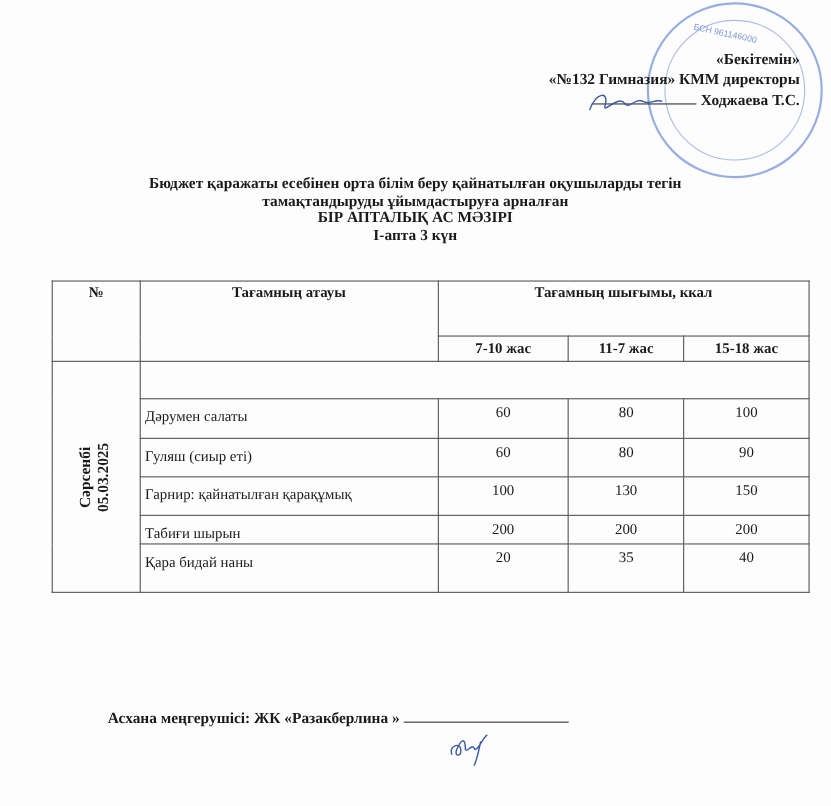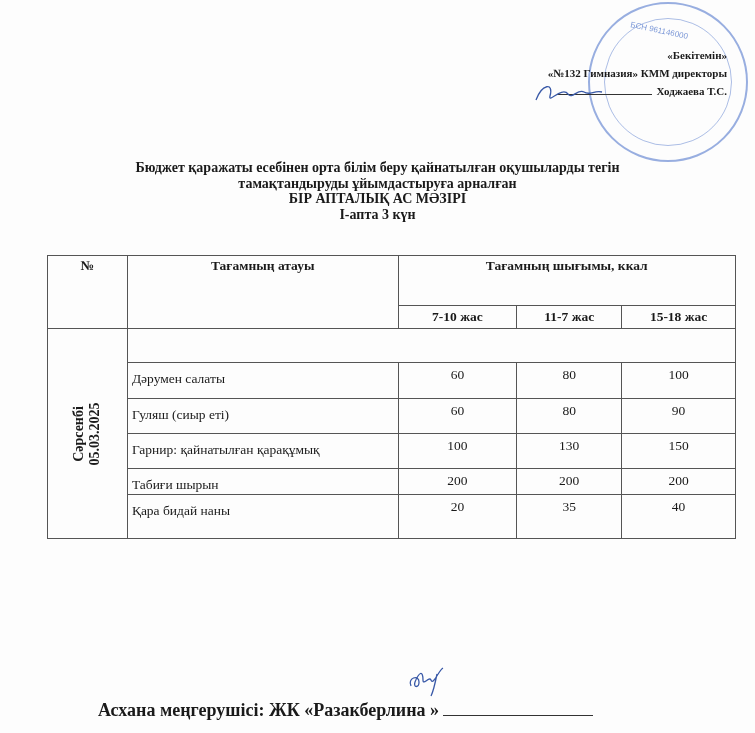--- a/index.html
+++ b/index.html
@@ -1,37 +1,37 @@
 <!DOCTYPE html>
 <html><head>
 <meta charset="utf-8">
 <style>
   html, body { margin:0; padding:0; }
   body { width:755px; height:733px; background:#fdfdfd; position:relative; overflow:hidden;
          font-family:"Liberation Serif", serif; color:#1a1a1a; }
   .abs { position:absolute; }
-  .approval { right:28px; top:46px; text-align:right; font-weight:bold; font-size:11px; line-height:18px; }
+  .approval { right:28px; top:46px; text-align:right; font-weight:bold; font-size:14px; line-height:18px; }
   .approval .line { white-space:nowrap; }
   .sigline { display:inline-block; width:95px; border-bottom:1px solid #333; margin-right:4px; height:12px; vertical-align:baseline; }
   .stamp { left:588px; top:2px; width:160px; height:160px; border-radius:50%;
            border:2px solid rgba(70,110,200,0.55); box-sizing:border-box; }
   .stamp-inner { position:absolute; left:14px; top:14px; right:14px; bottom:14px; border-radius:50%;
                  border:1px solid rgba(70,110,200,0.45); }
   .stamp-text { position:absolute; left:40px; top:22px; font-family:"Liberation Sans", sans-serif; font-size:8px;
                 color:rgba(70,110,200,0.7); transform:rotate(12deg); }
   .title { left:0; width:755px; top:160px; text-align:center; font-weight:bold; font-size:14px; line-height:15.5px; }
   table.menu { position:absolute; left:47px; top:255px; width:689px; border-collapse:collapse; font-size:13.5px; }
   table.menu td { border:1px solid #555; padding:0; vertical-align:top; }
   .hdr { font-weight:bold; text-align:center; }
   .num { text-align:center; padding-top:4px !important; }
   .dish { padding-left:4px !important; padding-top:8px !important;margin-left:36px; }
   .day { position:relative; }
   .day-label { position:absolute; left:50%; top:50%; transform:translate(-50%,-50%) rotate(-90deg);
                white-space:nowrap; font-weight:bold; text-align:center; line-height:16px; font-size:14px; }
-  .footer { left:98px; top:700px; font-weight:bold; font-size:18px; white-space:nowrap; }
+  .footer { left:98px; top:644px; font-weight:bold; font-size:14px; white-space:nowrap; }
   .footer .sigline2 { display:inline-block; width:150px; border-bottom:1px solid #333; height:12px; margin-left:4px; }
   .scribble { stroke:#3a5aa8; fill:none; stroke-width:1.3; }
 </style>
 </head>
 <body>
 
 <div class="abs stamp">
   <div class="stamp-inner"></div>
   <div class="stamp-text">БСН 961146000</div>
 </div>

